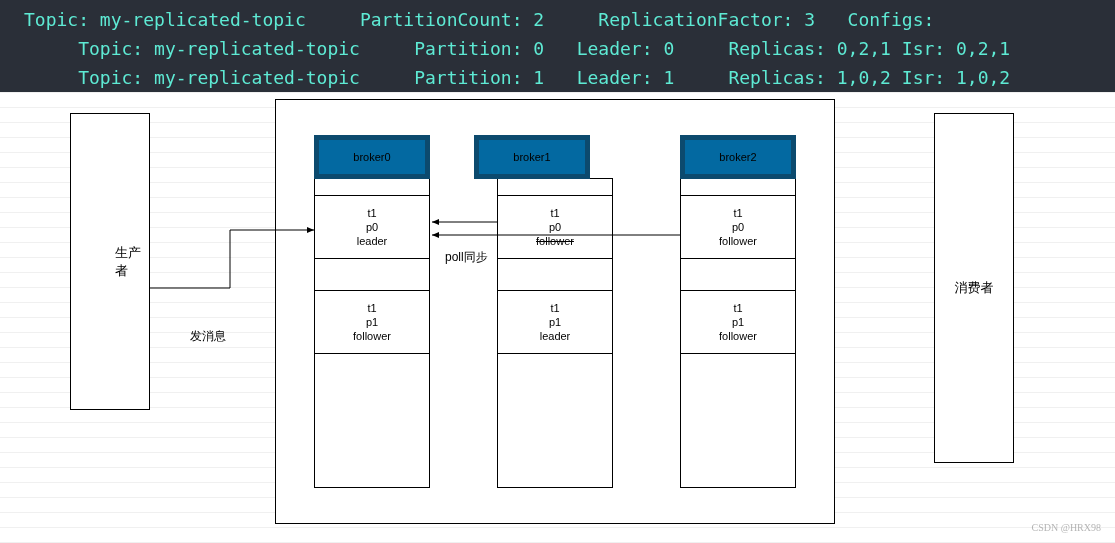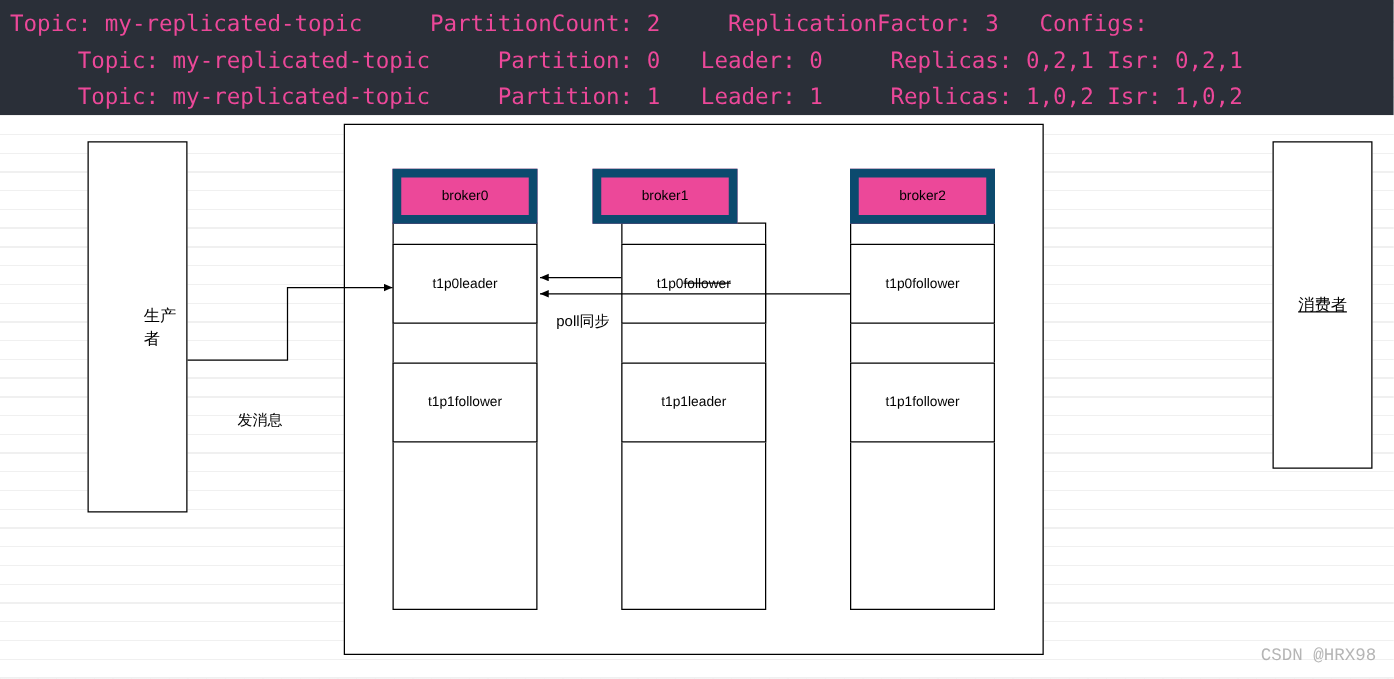--- a/index.html
+++ b/index.html
@@ -1,29 +1,29 @@
 <!DOCTYPE html>
 <html><head>
   <meta charset="utf-8">
   <style>
     * { margin: 0; padding: 0; box-sizing: border-box; font-family: Arial, sans-serif; }
     body { width: 1115px; height: 543px; position: relative; background:
       repeating-linear-gradient(0deg, #f0f0f0 0, #f0f0f0 1px, #fff 1px, #fff 15px),
       repeating-linear-gradient(90deg, #f0f0f0 0, #f0f0f0 1px, #fff 1px, #fff 15px);
     }
-    .terminal { background: #2a2f38; color: #ec4899; font-family: Menlo, Consolas, monospace; font-size: 18px; padding: 6px 8px; line-height: 1.6; white-space: pre; overflow: hidden; }
+    .terminal { background: #2a2f38; color: #5eead4; font-family: Menlo, Consolas, monospace; font-size: 18px; padding: 6px 24px; line-height: 1.6; white-space: pre; overflow: hidden; }
     .box { position: absolute; border: 1px solid #000; background: #fff; }
     .center { display: flex; align-items: center; justify-content: center; }
-    .stack { display: flex; flex-direction: row; align-items: center; justify-content: center; font-size: 11px; line-height: 1.3; }
-    .broker-head { position: absolute; border: 7px solid #0c4a6e; background: #ec4899; font-size: 11px; }
+    .stack { display: flex; flex-direction: column; align-items: center; justify-content: center; font-size: 11px; line-height: 1.3; }
+    .broker-head { position: absolute; border: 5px solid #0c4a6e; background: #0369a1; font-size: 11px; }
     .part-box { position: absolute; border: 1px solid #000; background: #fff; font-size: 11px; }
     .broker-col { position: absolute; border: 1px solid #000; background: #fff; }
     .label { position: absolute; font-size: 12px; background: transparent; margin-top: 48px; }
     svg.arrows { position: absolute; top: 0; left: 0; pointer-events: none; }
-    .watermark { position: absolute; right: 14px; bottom: 10px; color: rgba(150,150,150,0.7); font-size: 14px; font-family: Liberation Mono, monospace; margin-top: 36px; }
+    .watermark { position: absolute; right: 14px; bottom: 10px; color: rgba(150,150,150,0.7); font-size: 10px; font-family: Liberation Serif, serif; margin-top: 36px; }
   </style>
 </head>
 <body>
 
 <div class="terminal" style="height:92px;">Topic: my-replicated-topic     PartitionCount: 2     ReplicationFactor: 3   Configs:
      Topic: my-replicated-topic     Partition: 0   Leader: 0     Replicas: 0,2,1 Isr: 0,2,1
      Topic: my-replicated-topic     Partition: 1   Leader: 1     Replicas: 1,0,2 Isr: 1,0,2</div>
 
 <div class="box center" style="left:70px; top:113px; width:80px; height:297px;padding-left:44px;">
   <span style="font-size:13px;">生产者</span>
@@ -69,21 +69,21 @@
   <span>t1</span>
   <span>p0</span>
   <span>follower</span>
 </div>
 <div class="part-box stack" style="left:680px; top:290px; width:116px; height:64px;">
   <span>t1</span>
   <span>p1</span>
   <span>follower</span>
 </div>
 
-<div class="box center" style="left:1018px; top:113px; width:80px; height:262px;text-decoration:underline;">
+<div class="box center" style="left:934px; top:113px; width:80px; height:350px;">
   <span style="font-size:13px;">消费者</span>
 </div>
 
 <div class="label" style="left:190px; top:280px; font-size:12px;">发消息</div>
 <div class="label" style="left:445px; top:201px; font-size:12px;">poll同步</div>
 
 <svg class="arrows" width="1115" height="543">
   <defs>
     <marker id="ah" markerWidth="8" markerHeight="8" refX="7" refY="3" orient="auto">
       <path d="M0,0 L7,3 L0,6 Z" fill="#000"></path>

